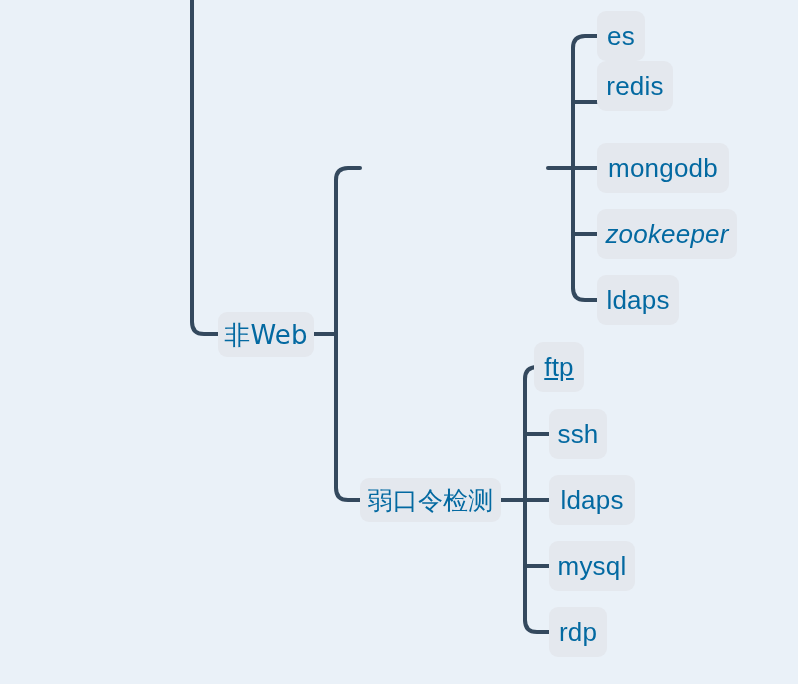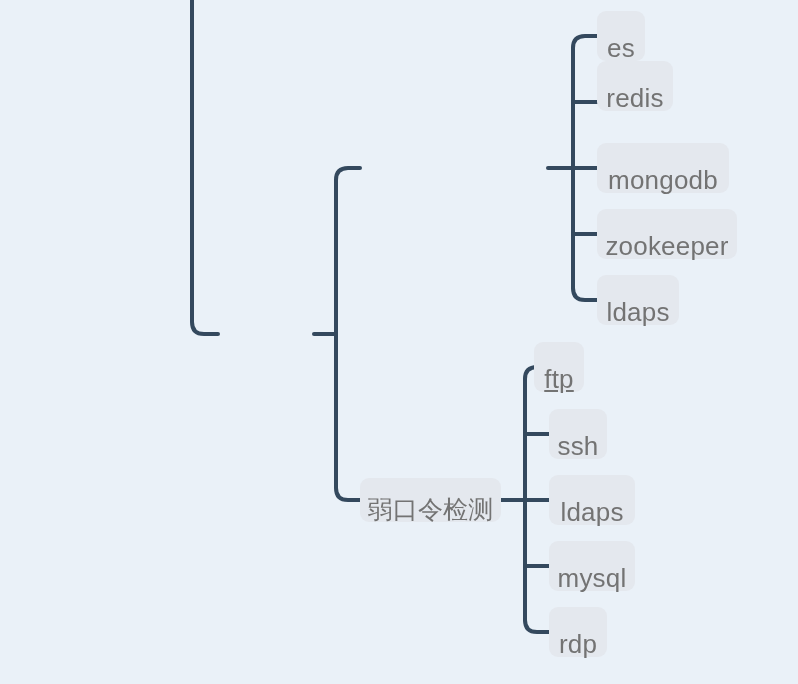--- a/index.html
+++ b/index.html
@@ -25,24 +25,24 @@
     left: 0;
     top: 0;
     width: 798px;
     height: 684px;
     pointer-events: none;
   }
   .node {
     position: absolute;
     box-sizing: border-box;
     display: flex;
-    align-items: flex-end;
+    align-items: center;
     justify-content: center;
     background: #e4e8ee;
-    color: #737373;
+    color: #0369a1;
     border-radius: 9px;
     white-space: nowrap;
     letter-spacing: 0.2px;
   }
   .node-label {
     display: block;
     line-height: 1;
   }
   
   .node.lvl2 {
@@ -82,37 +82,40 @@
       <path d="M 573 288 Q 573 300 585 300 L 597 300" fill="none" stroke="#34495e" stroke-width="4" stroke-linecap="round" stroke-linejoin="round"></path>
       <path d="M 501 500 L 525 500" fill="none" stroke="#34495e" stroke-width="4" stroke-linecap="round" stroke-linejoin="round"></path>
       <path d="M 525 379 L 525 620" fill="none" stroke="#34495e" stroke-width="4" stroke-linecap="round" stroke-linejoin="round"></path>
       <path d="M 525 379 Q 525 367 537 367 L 549 367" fill="none" stroke="#34495e" stroke-width="4" stroke-linecap="round" stroke-linejoin="round"></path>
       <path d="M 525 434 L 549 434" fill="none" stroke="#34495e" stroke-width="4" stroke-linecap="round" stroke-linejoin="round"></path>
       <path d="M 525 500 L 549 500" fill="none" stroke="#34495e" stroke-width="4" stroke-linecap="round" stroke-linejoin="round"></path>
       <path d="M 525 566 L 549 566" fill="none" stroke="#34495e" stroke-width="4" stroke-linecap="round" stroke-linejoin="round"></path>
       <path d="M 525 620 Q 525 632 537 632 L 549 632" fill="none" stroke="#34495e" stroke-width="4" stroke-linecap="round" stroke-linejoin="round"></path>
     </svg>
 
+  <div class="node lvl2 cjk" style="left:218px; top:312px; width:96px; height:45px;">
+    <span class="node-label">非Web</span>
+  </div>
 
 
   <div class="node lvl3 cjk" style="left:360px; top:478px; width:141px; height:44px;">
     <span class="node-label">弱口令检测</span>
   </div>
 
   <div id="leaf-layer">
       <div class="node leaf" style="left: 597px; top: 11px; width: 48px; height: 50px;">
         <span class="node-label">es</span>
       </div>
       <div class="node leaf" style="left: 597px; top: 61px; width: 76px; height: 50px;">
         <span class="node-label">redis</span>
       </div>
       <div class="node leaf" style="left: 597px; top: 143px; width: 132px; height: 50px;">
         <span class="node-label">mongodb</span>
       </div>
-      <div class="node leaf" style="left: 597px; top: 209px; width: 140px; height: 50px;">
+      <div class="node leaf" style="left: 597px; top: 209px; width: 140px; height: 50px; font-style: italic;">
         <span class="node-label">zookeeper</span>
       </div>
       <div class="node leaf" style="left: 597px; top: 275px; width: 82px; height: 50px;">
         <span class="node-label">ldaps</span>
       </div>
       <div class="node leaf" style="left: 534px; top: 342px; width: 50px; height: 50px; text-decoration: underline;">
         <span class="node-label">ftp</span>
       </div>
       <div class="node leaf" style="left: 549px; top: 409px; width: 58px; height: 50px;">
         <span class="node-label">ssh</span>

